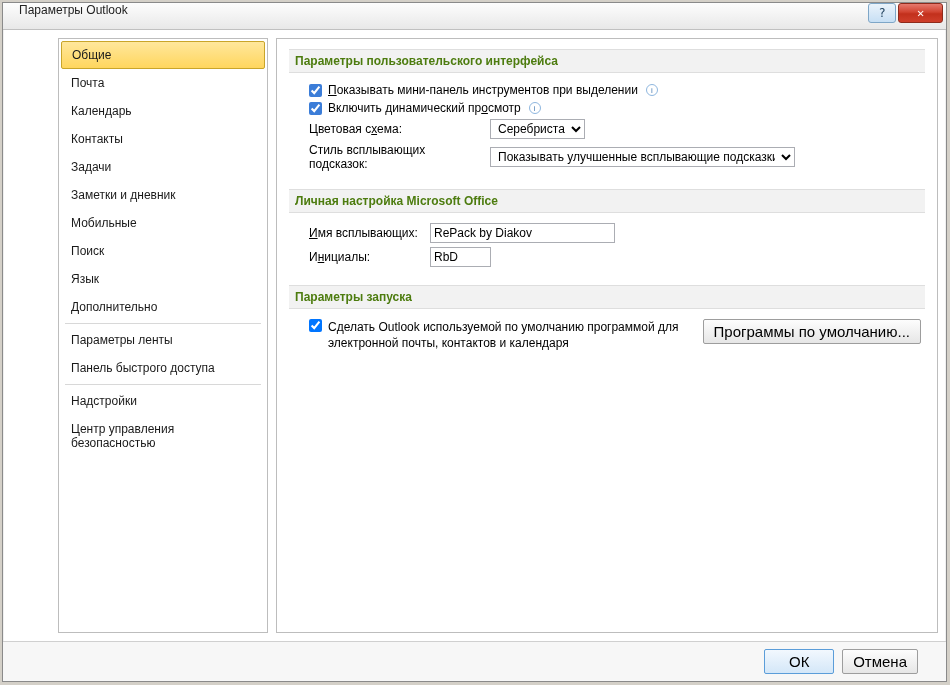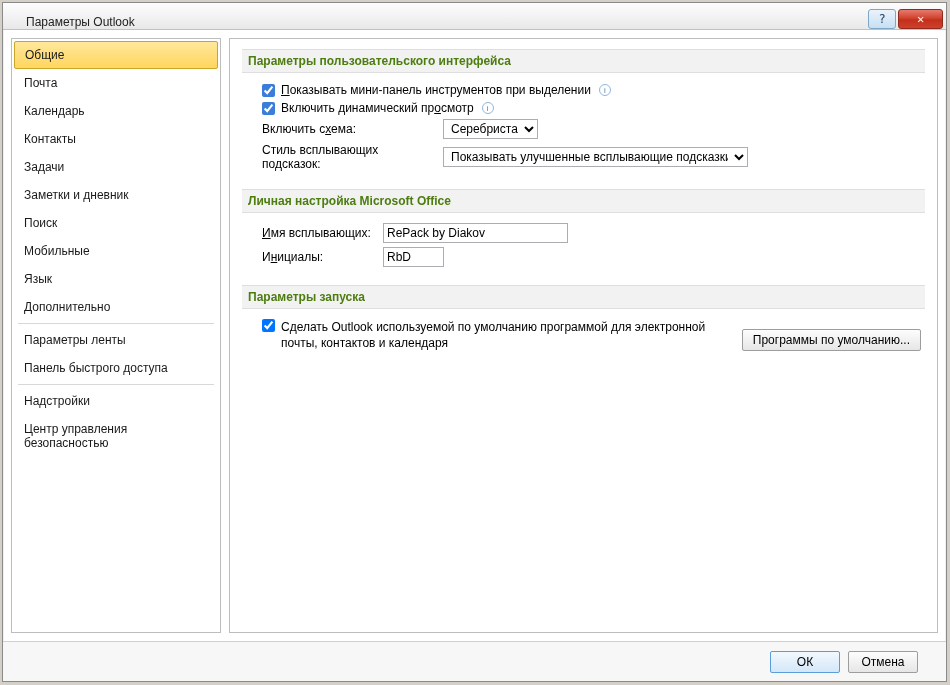--- a/index.html
+++ b/index.html
@@ -15,22 +15,22 @@
   margin: 2px;
   background: #fff;
   border: 1px solid #8a8a8a;
   display: flex; flex-direction: column;
   box-shadow: 0 0 0 1px #f0f0f0 inset;
 }
 .titlebar {
   height: 27px;
   background: linear-gradient(#fdfdfd, #e8e8e8);
   border-bottom: 1px solid #c0c0c0;
-  display: flex; align-items: flex-end;
-  padding-left: 23px;
+  display: flex; align-items: flex-start;
+  padding-left: 16px;
   font-size: 12px;
   color: #222;
 }
 .titlebar .spacer { flex: 1; }
 .titlebar .btn {
   height: 20px; width: 28px;
   margin: 0 1px; margin-top:0;
   display: flex; align-items: center; justify-content: center;
   border: 1px solid transparent;
   border-radius: 3px;
@@ -52,21 +52,21 @@
 .body {
   flex: 1; display: flex;
   padding: 8px;
   gap: 8px;
 }
 .sidebar {
   width: 210px;
   border: 1px solid #bdbdbd;
   background: #fff;
   padding: 2px 0;
-  display: flex; flex-direction: column;
+  display: flex; flex-direction: column; margin-left: 47px;
 }
 .sidebar .item {
   padding: 7px 12px;
   color: #1a1a1a;
   cursor: default;
 }
 .sidebar .item.selected {
   background: linear-gradient(#ffe79c, #ffd65e);
   border: 1px solid #c9a52a;
   border-radius: 2px;
@@ -123,29 +123,29 @@
   border: 1px solid #abadb3;
   font-family: inherit; font-size: 12px;
   padding: 1px 3px; height: 20px;
   background: #fff;
 }
 select.color-scheme { width: 95px; }
 select.tooltips { width: 305px; }
 input.username { width: 185px; }
 input.initials { width: 61px; }
 .startup-row {
-  display: flex; align-items: flex-end; gap: 10px;
+  display: flex; align-items: flex-start; gap: 10px;
 }
 .startup-row .cb-wrap { display: flex; align-items: flex-start; gap: 6px; flex:1; }
 .startup-row .cb-text { max-width: 440px; line-height: 1.35; }
 .btn-std {
   border: 1px solid #9d9d9d;
   background: linear-gradient(#fdfdfd, #e6e6e6);
   padding: 3px 10px;
-  font-family: inherit; font-size: 12px;
+  font-family: inherit; font-size: 15px;
   border-radius: 2px;
   cursor: default;
   min-width: 70px;
 }
 .footer {
   height: 40px;
   border-top: 1px solid #d0d0d0;
   display: flex; align-items: center; justify-content: flex-end;
   padding: 0 28px; gap: 8px;
   background: #f7f7f7;
@@ -172,22 +172,22 @@
   </div>
 
   <div class="body">
     <div class="sidebar">
       <div class="item selected">Общие</div>
       <div class="item">Почта</div>
       <div class="item">Календарь</div>
       <div class="item">Контакты</div>
       <div class="item">Задачи</div>
       <div class="item">Заметки и дневник</div>
+      <div class="item">Мобильные</div>
       <div class="item">Поиск</div>
-      <div class="item">Мобильные</div>
       <div class="item">Язык</div>
       <div class="item">Дополнительно</div>
       <div class="sep"></div>
       <div class="item">Параметры ленты</div>
       <div class="item">Панель быстрого доступа</div>
       <div class="sep"></div>
       <div class="item">Надстройки</div>
       <div class="item">Центр управления безопасностью</div>
     </div>
 
@@ -204,21 +204,21 @@
           <span class="info-icon">i</span>
         </div>
         <div class="row">
           <label class="cb">
             <input type="checkbox" checked="" style="">
             <span><span>Включить динамический пр</span><span class="accel">о</span><span>смотр</span></span>
           </label>
           <span class="info-icon">i</span>
         </div>
         <div class="row">
-          <span class="field-label"><span>Включить с</span><span class="accel">х</span><span>ема:</span></span>
+          <span class="field-label"><span>Цветовая с</span><span class="accel">х</span><span>ема:</span></span>
           <select class="color-scheme">
             <option>Серебристая</option>
           </select>
         </div>
         <div class="row">
           <span class="field-label">Стиль всплывающих подсказок:</span>
           <select class="tooltips">
             <option>Показывать улучшенные всплывающие подсказки</option>
           </select>
         </div>

